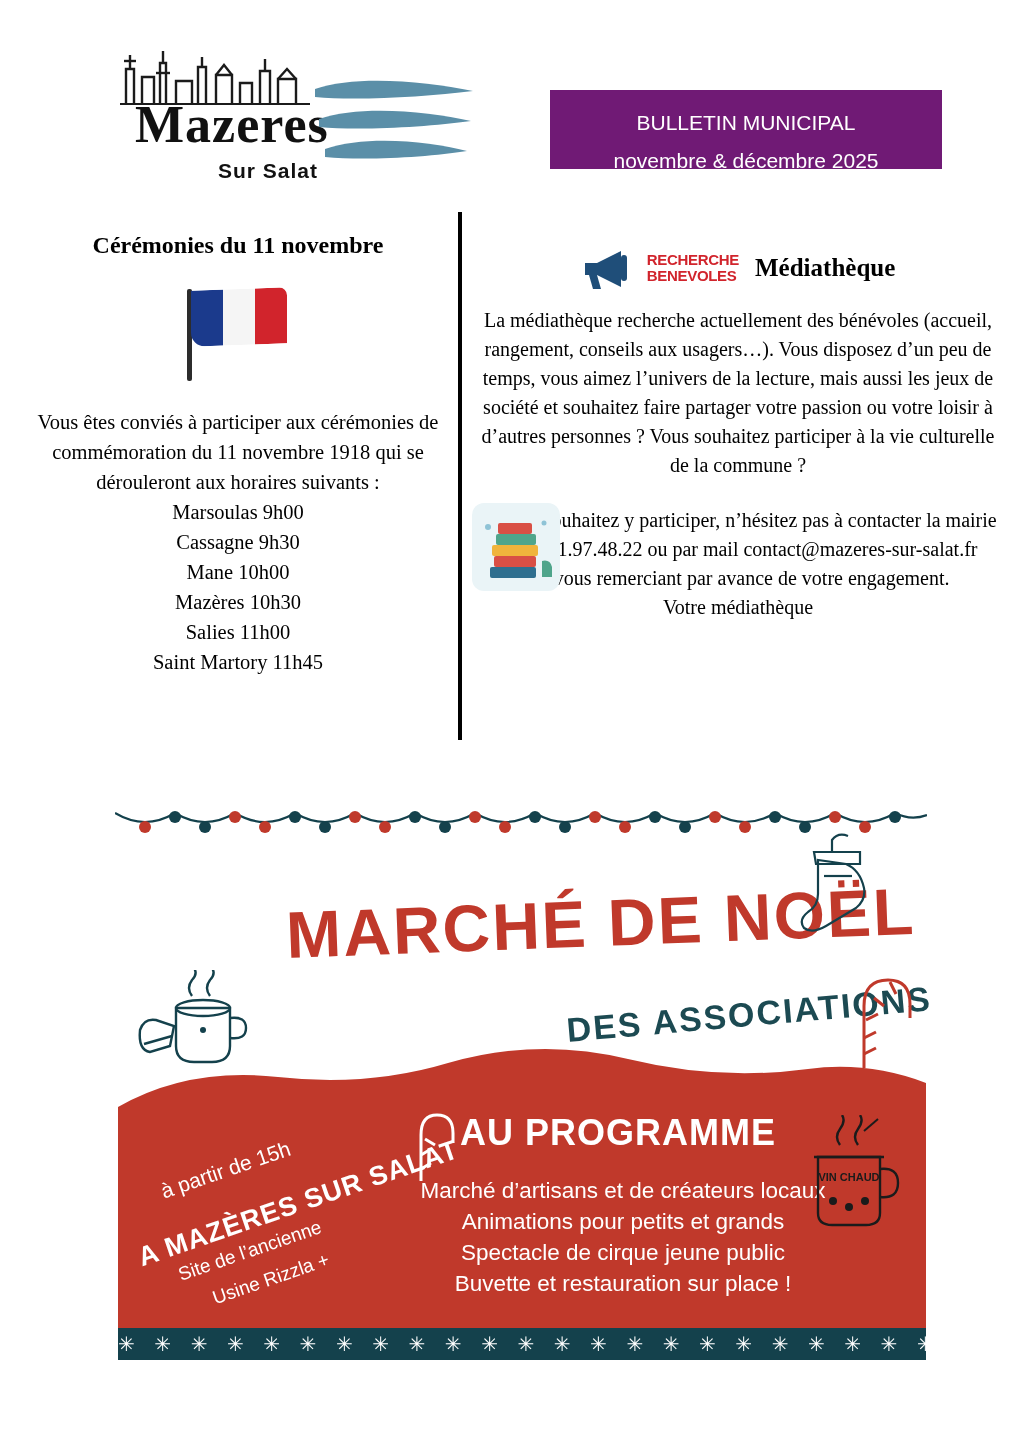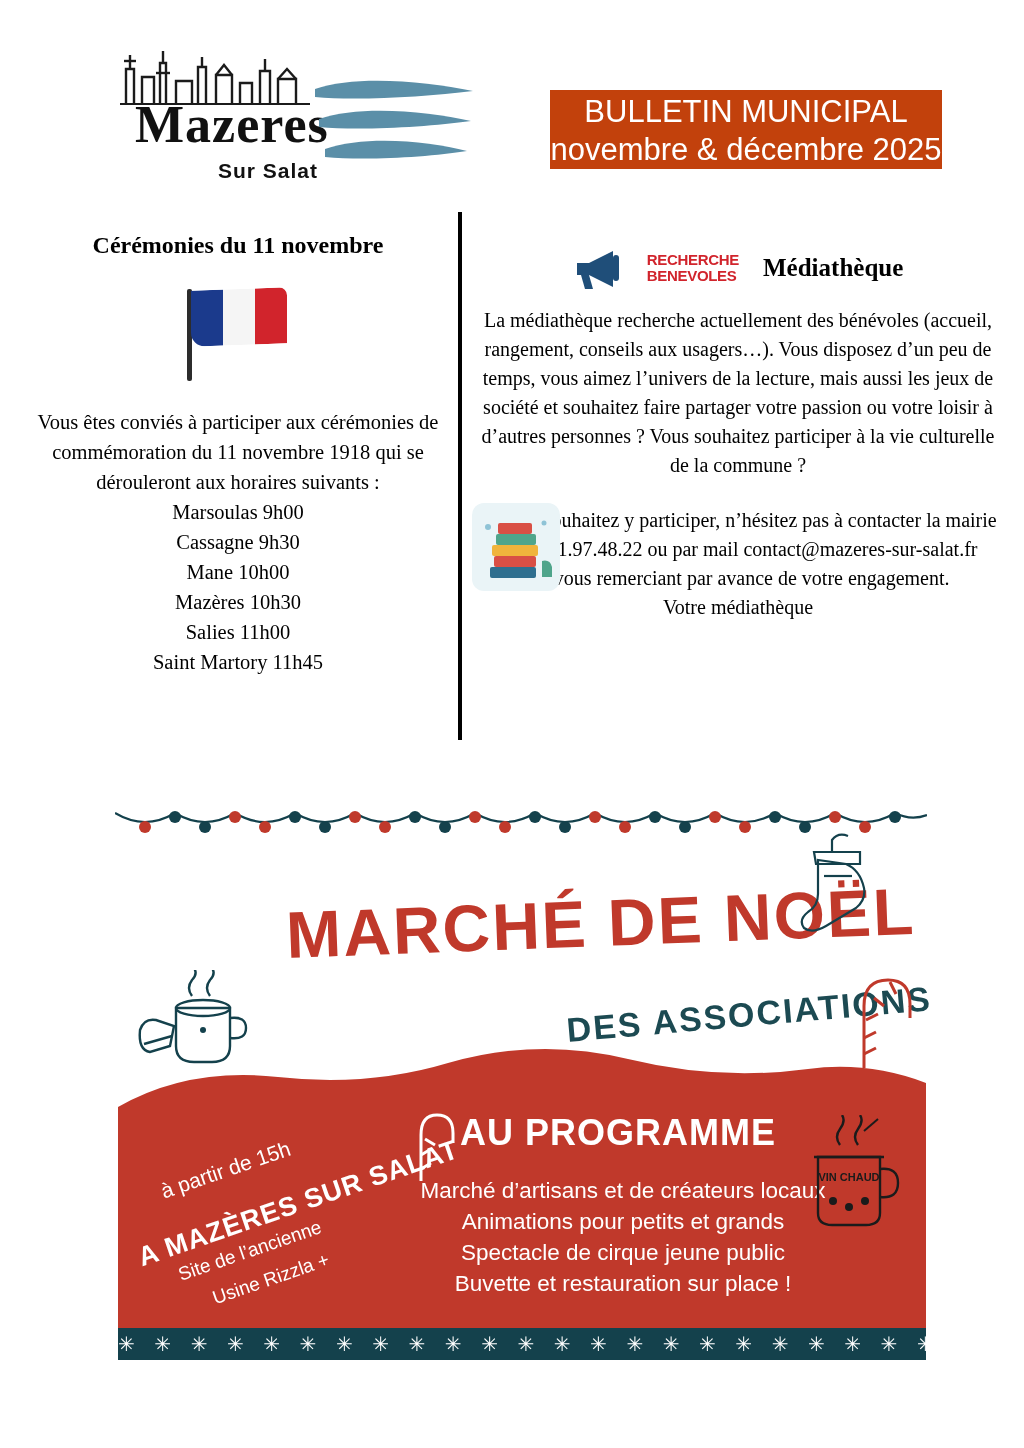--- a/index.html
+++ b/index.html
@@ -65,27 +65,27 @@
     width: 160px;
     height: 105px;
   }
 
   .bulletin-box {
     position: absolute;
     left: 550px;
     top: 88px;
     width: 392px;
     height: 79px;
-    background: #c2410c;
-    color: #ffffff;
-    font-family: "Liberation Sans", sans-serif;
-    font-size: 31px;
+    background: #701a75;
+    color: #ffffff;
+    font-family: "Liberation Sans", sans-serif;
+    font-size: 21px;
     line-height: 38px;
     text-align: center;
-    padding-top: 3px;
+    padding-top: 14px;
   }
 
   
   .v-sep {
     position: absolute;
     left: 458px;
     top: 212px;
     width: 4px;
     height: 528px;
     background: #000;
@@ -145,21 +145,21 @@
   .right-col {
     position: absolute;
     left: 478px;
     top: 240px;
     width: 520px;
   }
   .media-head {
     display: flex;
     align-items: center;
     justify-content: center;
-    gap: 8px;
+    gap: 0;
     height: 56px;
   }
   .megaphone {
     width: 72px;
     height: 46px;
     position: relative;
     flex: 0 0 auto;
   }
   .benevoles-badge {
     font-family: "Liberation Sans", sans-serif;

